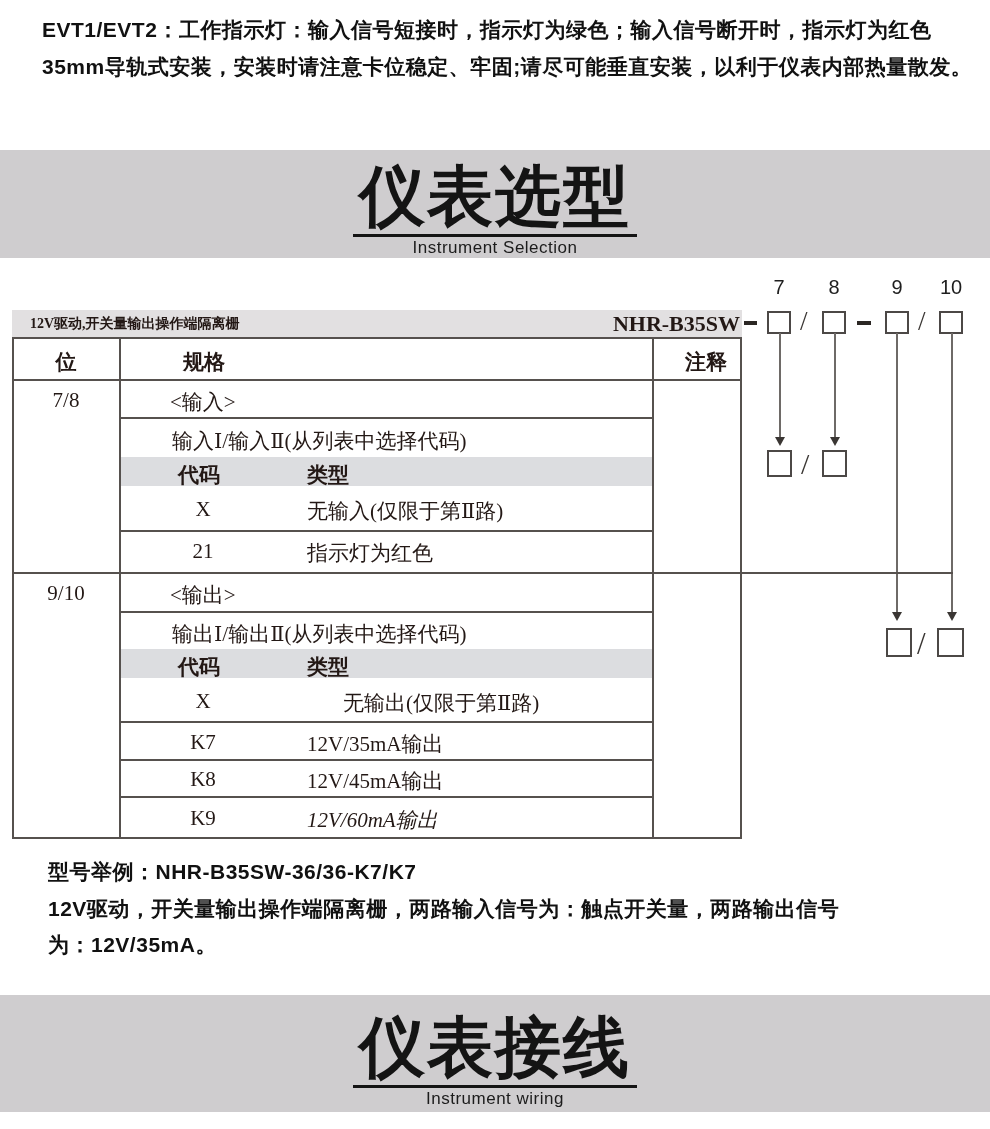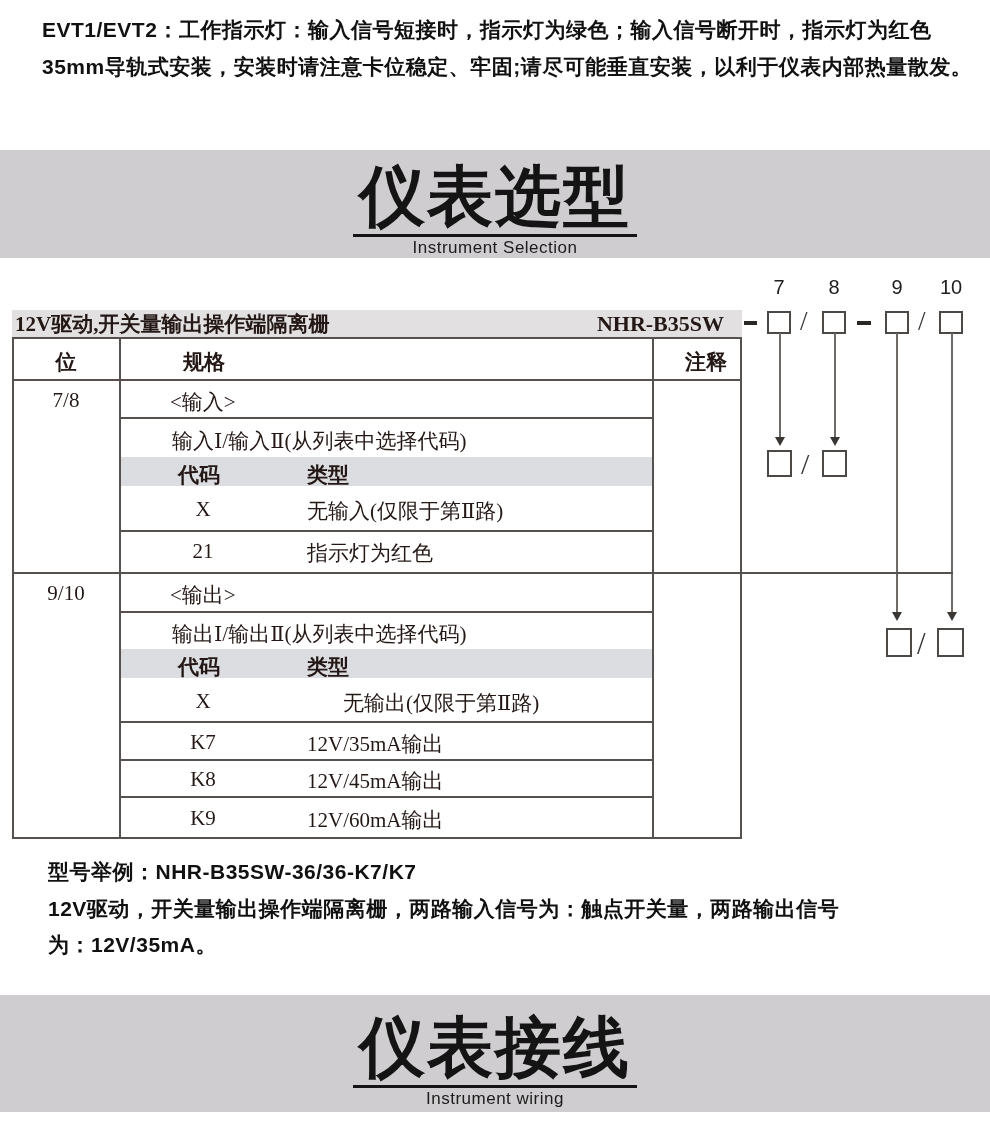--- a/index.html
+++ b/index.html
@@ -22,23 +22,23 @@
   .arrow{position:absolute;width:0;height:0;border-left:5px solid transparent;
          border-right:5px solid transparent;border-top:9px solid #3a3633;}
   .cbox{position:absolute;background:#fff;border:2px solid #4c4846;box-sizing:border-box;}
   .dash{position:absolute;background:#2b2724;}
   .slash{position:absolute;font-family:"Liberation Serif","DejaVu Serif",serif;color:#3a3633;}
   .numlabel{position:absolute;font-size:20px;font-weight:500;color:#1e1e1e;text-align:center;}
   .graybar{position:absolute;background:#dcdde0;}
   .modelbar{position:absolute;left:12px;top:310px;width:730px;height:28px;background:#e2e0e1;
             display:flex;justify-content:space-between;align-items:center;}
   .modelbar .desc{font-family:"Liberation Serif","DejaVu Serif",serif;font-weight:700;
-                  font-size:21px;padding-left:3px;white-space:nowrap;}
+                  font-size:14px;padding-left:18px;white-space:nowrap;}
   .modelbar .model{font-family:"Liberation Serif","DejaVu Serif",serif;font-weight:700;
-                   font-size:22px;padding-right:18px;white-space:nowrap;}
+                   font-size:22px;padding-right:2px;white-space:nowrap;}
   .example-line{position:absolute;left:48px;font-size:21px;font-weight:600;color:#111;
                 letter-spacing:0.5px;white-space:nowrap;}
 </style>
 </head>
 <body>
 
 <div class="page">
 
   <div class="intro-line" style="top:16px;">EVT1/EVT2：工作指示灯：输入信号短接时，指示灯为绿色；输入信号断开时，指示灯为红色</div>
   <div class="intro-line" style="top:53px;">35mm导轨式安装，安装时请注意卡位稳定、牢固;请尽可能垂直安装，以利于仪表内部热量散发。</div>
@@ -124,21 +124,21 @@
   <div class="cell" style="left:172px;top:620px;">输出Ⅰ/输出Ⅱ(从列表中选择代码)</div>
   <div class="cell b" style="left:178px;top:653px;">代码</div>
   <div class="cell b" style="left:307px;top:653px;">类型</div>
   <div class="cell center" style="left:150px;top:689px;width:106px;">X</div>
   <div class="cell" style="left:307px;top:689px;margin-left:36px;">无输出(仅限于第Ⅱ路)</div>
   <div class="cell center" style="left:150px;top:730px;width:106px;">K7</div>
   <div class="cell" style="left:307px;top:730px;">12V/35mA输出</div>
   <div class="cell center" style="left:150px;top:767px;width:106px;">K8</div>
   <div class="cell" style="left:307px;top:767px;">12V/45mA输出</div>
   <div class="cell center" style="left:150px;top:806px;width:106px;">K9</div>
-  <div class="cell" style="left:307px;top:806px;">12V/60mA输出</div>
+  <div class="cell" style="left:307px;top:806px;font-style:italic;">12V/60mA输出</div>
 
   <div class="example-line" style="top:858px;">型号举例：NHR-B35SW-36/36-K7/K7</div>
   <div class="example-line" style="top:895px;">12V驱动，开关量输出操作端隔离栅，两路输入信号为：触点开关量，两路输出信号</div>
   <div class="example-line" style="top:931px;">为：12V/35mA。</div>
 
   <div class="banner" style="top:995px;height:117px;">
     <div style="padding-top:16px;">
       <span class="banner-title">仪表接线</span>
       <div class="banner-sub">Instrument wiring</div>
     </div>

